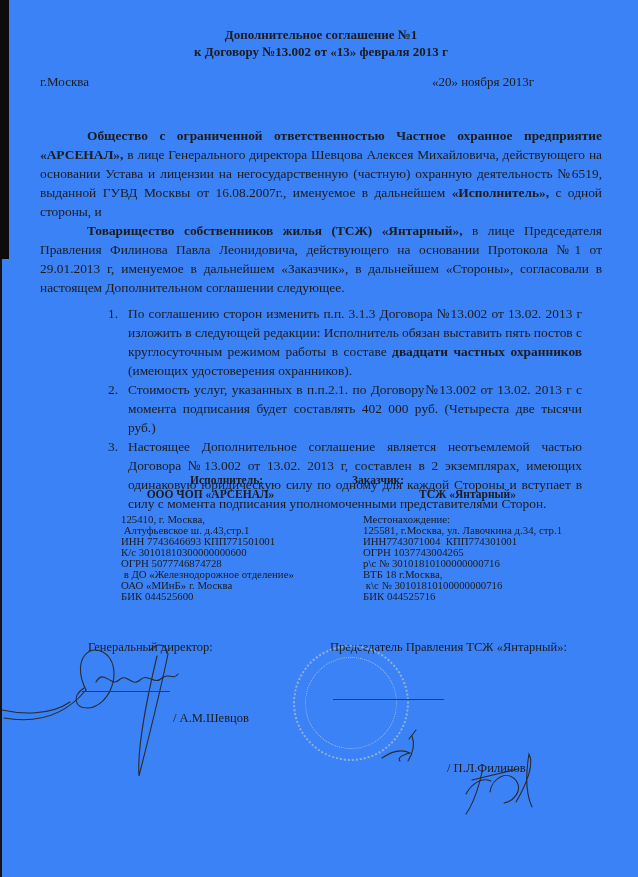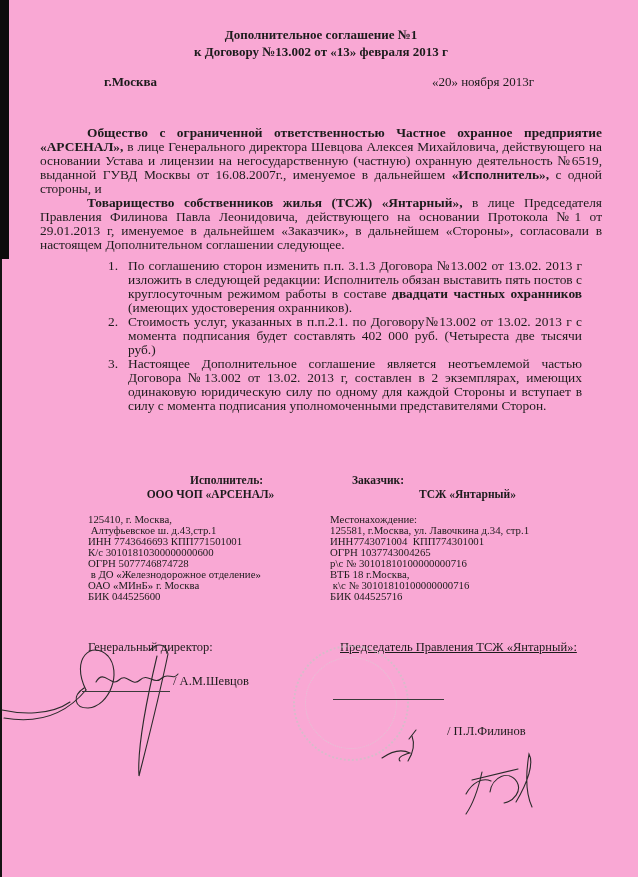--- a/index.html
+++ b/index.html
@@ -1,59 +1,59 @@
 <!DOCTYPE html>
 <html lang="ru"><head>
 <meta charset="utf-8">
 <style>
   html,body{margin:0;padding:0;background:#e8e8e8;}
   .page{
     position:relative;
     width:638px;height:877px;
-    background:#f9a8d4;
+    background:#3b82f6;
     font-family:"Liberation Serif","DejaVu Serif",serif;
     color:#1c1c1c;
     overflow:hidden;
     margin:0 auto;
   }
   
   .scan-edge-thick{position:absolute;left:0;top:0;width:9px;height:259px;background:#0c0c0c;}
   .scan-edge-thin{position:absolute;left:0;top:0;width:2px;height:877px;background:#141414;}
 
   .title-block{position:absolute;top:26px;left:40px;width:562px;text-align:center;font-weight:bold;font-size:13px;line-height:17px;}
   .dateline{position:absolute;top:74px;left:40px;width:562px;display:flex;justify-content:space-between;font-size:13px;padding:0;box-sizing:border-box;}
-  .dateline .city{margin-left:64px;font-weight:bold;}
+  .dateline .city{}
   .dateline .date{margin-right:68px;text-align:right;}
 
-  .main-text{position:absolute;top:126px;left:40px;width:562px;font-size:13.4px;line-height:14px;text-align:justify;}
+  .main-text{position:absolute;top:126px;left:40px;width:562px;font-size:13.4px;line-height:19px;text-align:justify;}
   .main-text p{margin:0;text-indent:47px;}
 
   .clauses{margin:7px 20px 0 68px;}
   .clause{position:relative;padding-left:20px;text-align:justify;}
   .clause-num{position:absolute;left:0;top:0;}
 
   .party-col{position:absolute;top:473px;font-size:11.5px;line-height:14px;}
   .party-col.executor{left:88px;width:245px;}
   .party-col.customer{left:330px;width:275px;}
   .party-role{font-weight:bold;}
   .executor .party-role{margin-left:32px;text-align:center;}
   .customer .party-role{margin-left:22px;}
   .party-name{font-weight:bold;text-align:center;}
-  .party-details{margin-top:13px;font-size:10.8px;line-height:11px;}
+  .party-details{margin-top:13px;font-size:10.8px;line-height:11px;margin-left:33px;}
   .party-details div{white-space:pre;}
 
   .sign-title{position:absolute;top:640px;font-size:12.5px;}
   .sign-title.executor-sign{left:88px;}
-  .sign-title.customer-sign{left:340px;text-decoration:underline;}
+  .sign-title.customer-sign{left:330px;}
 
   .signature-line{position:absolute;border-top:1px solid #3a3a3a;height:0;}
   .sig-line-executor{left:82px;top:691px;width:88px;}
   .sig-line-customer{left:333px;top:699px;width:111px;}
 
-  .sign-name{position:absolute;font-size:12.5px;}
+  .sign-name{position:absolute;font-size:12.5px;margin-top:37px;}
   .sign-name.executor-name{left:173px;top:674px;}
   .sign-name.customer-name{left:447px;top:724px;}
 
   .stamp{
     position:absolute;left:293px;top:645px;width:112px;height:112px;
     border:2px dotted #c6c6c6;border-radius:50%;opacity:.65;
     transform:rotate(12deg);
   }
   .stamp-inner{position:absolute;left:10px;top:10px;right:10px;bottom:10px;border:1px dotted #d4d4d4;border-radius:50%;}
 

